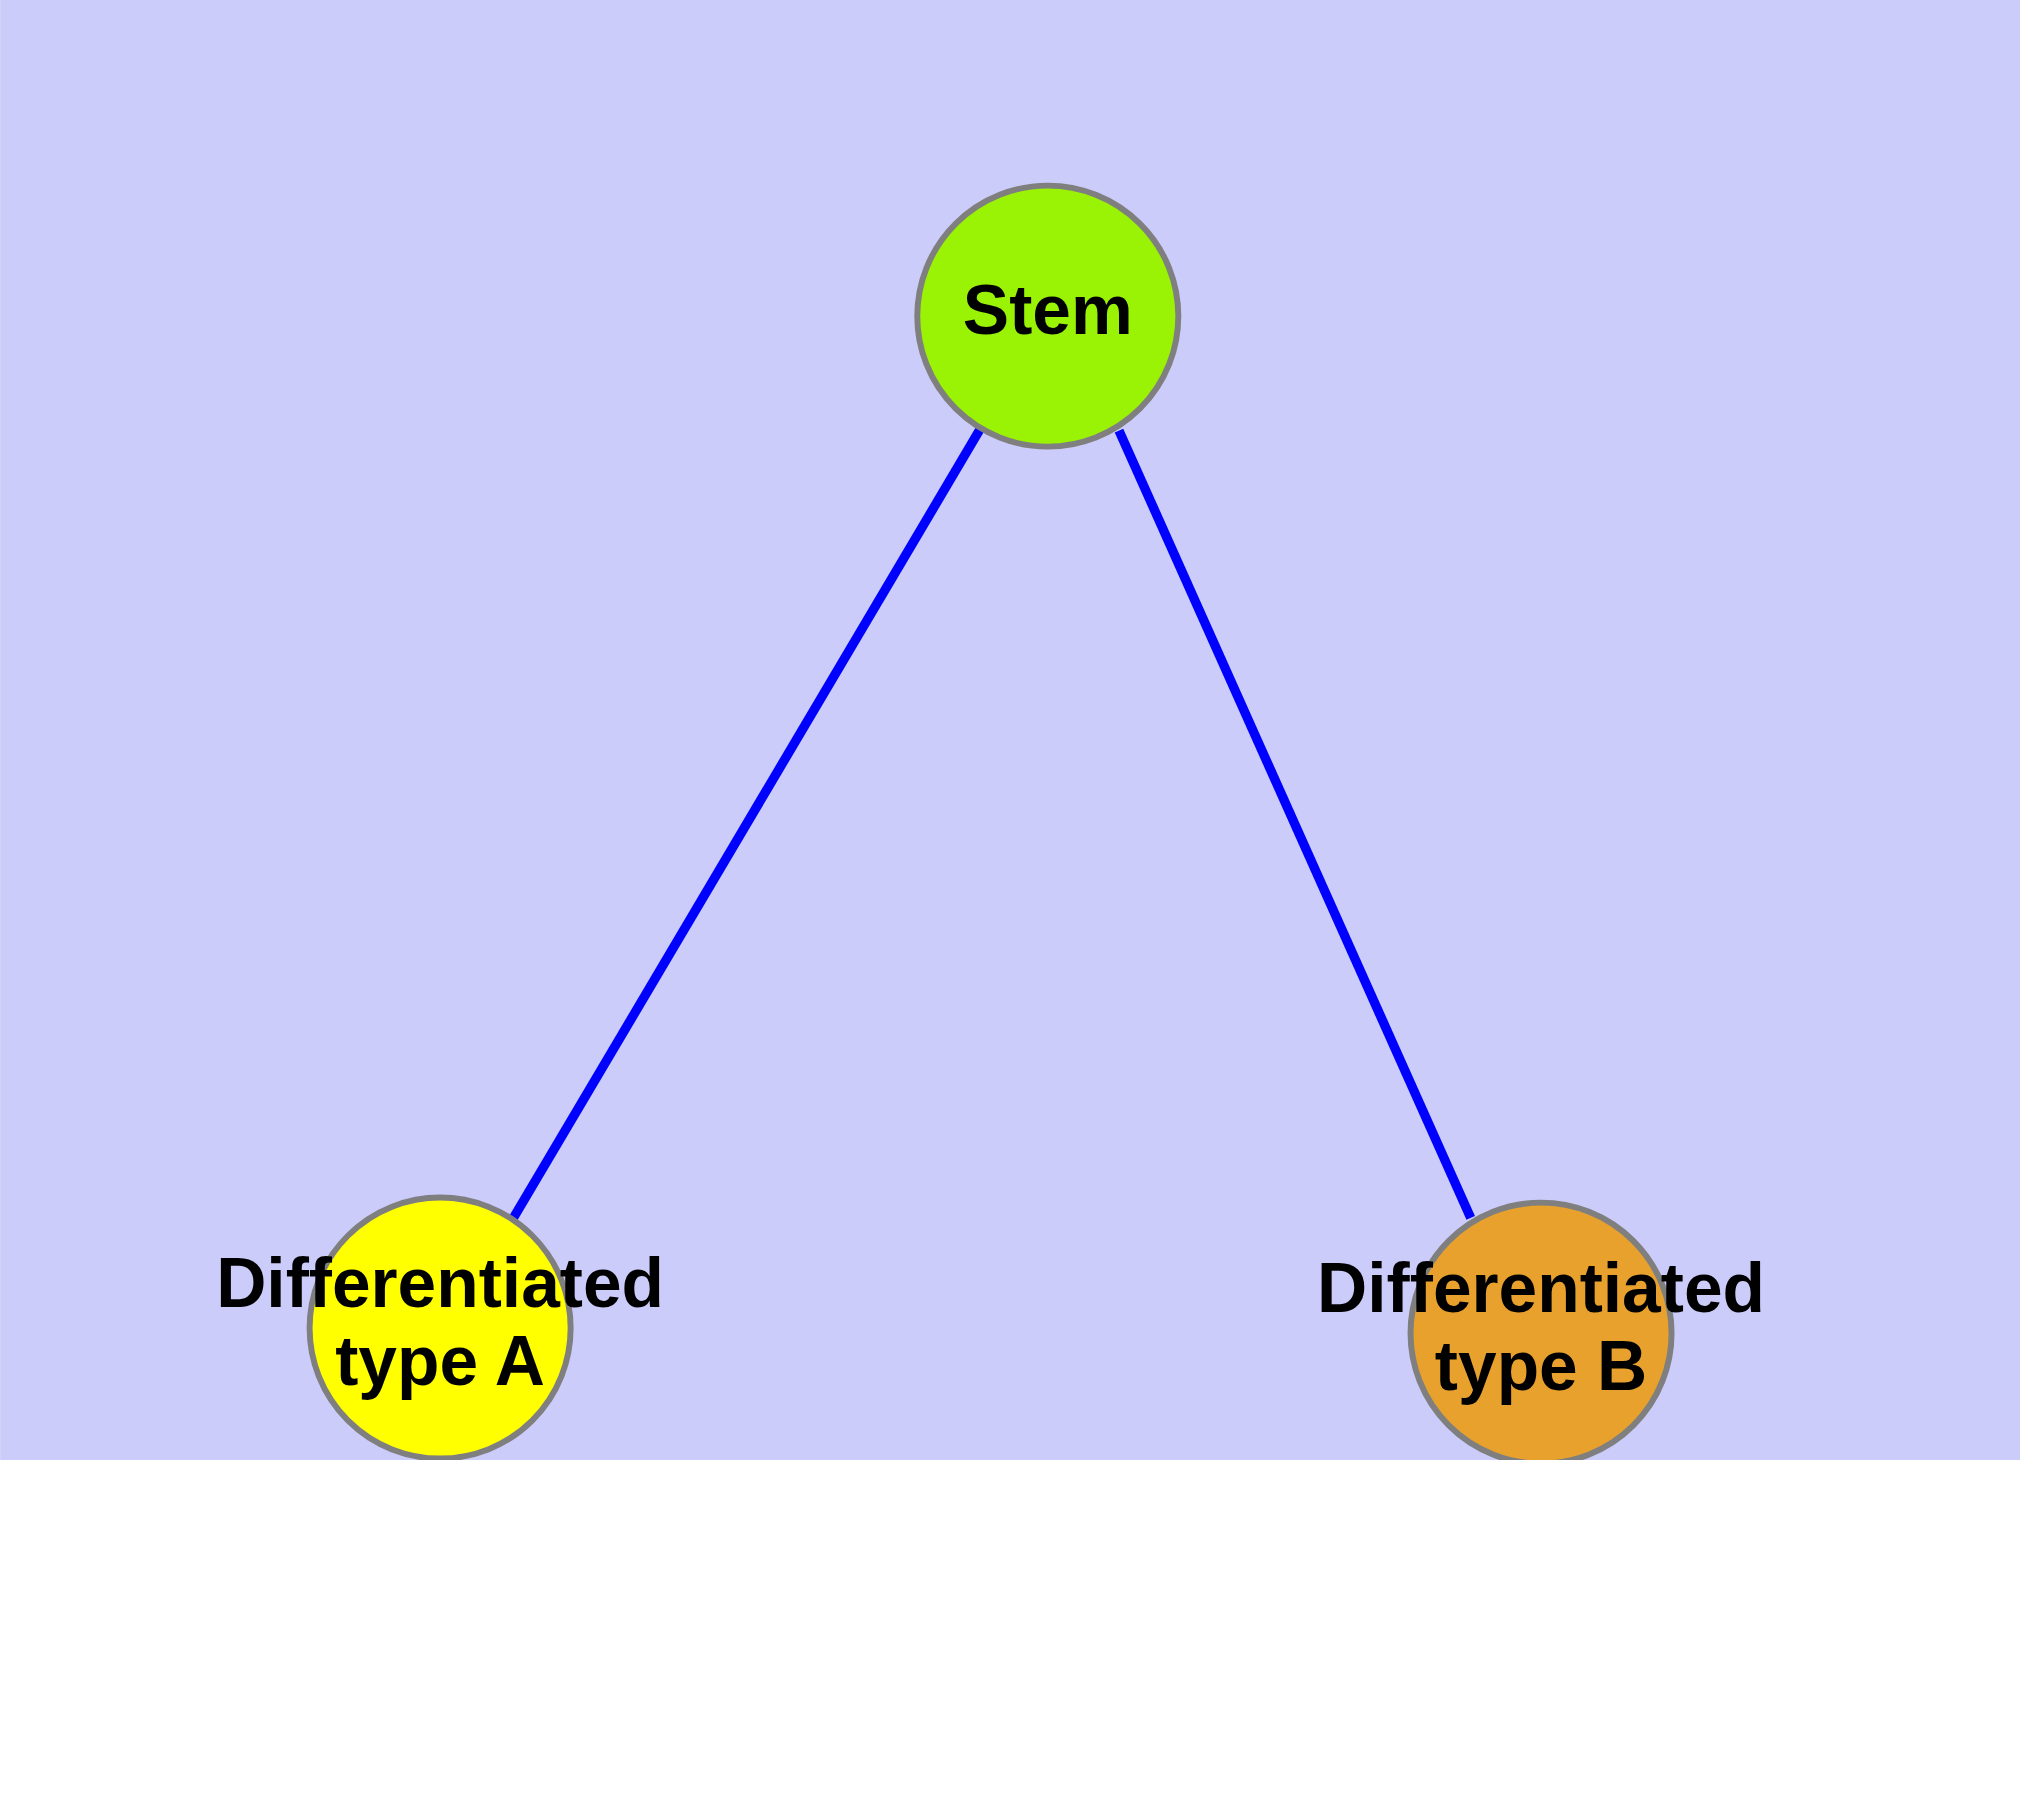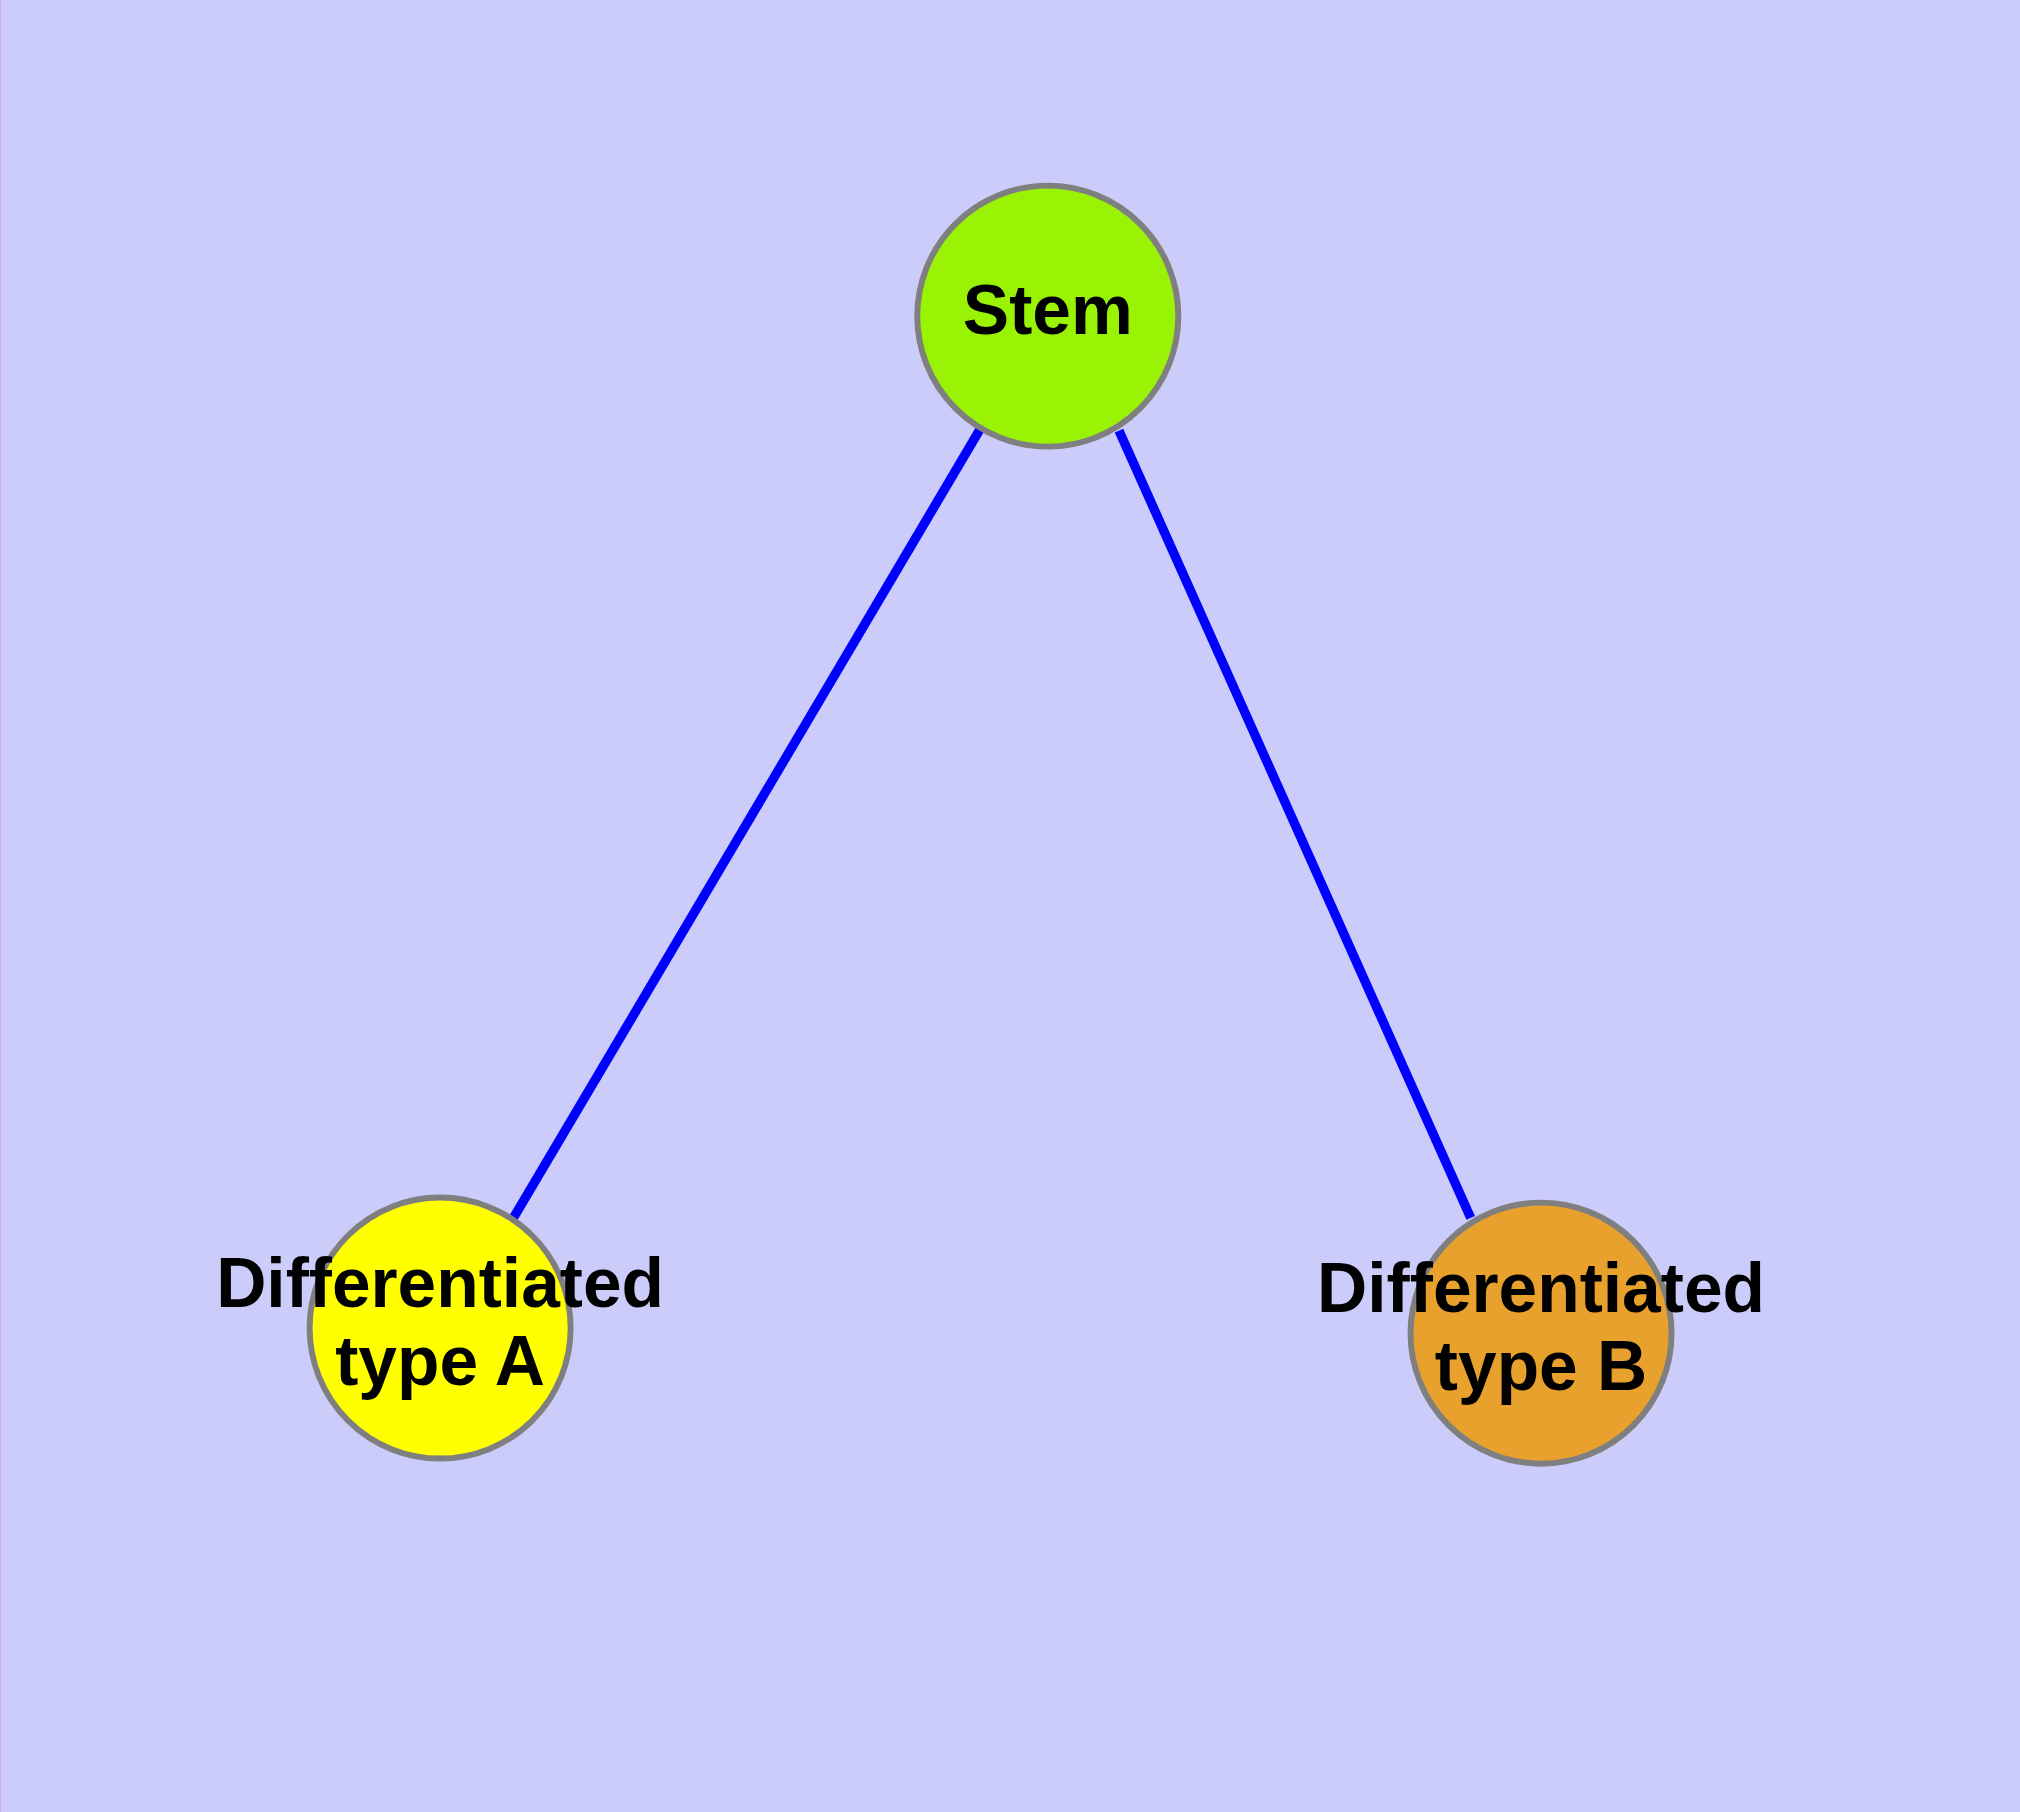--- a/index.html
+++ b/index.html
@@ -38,21 +38,21 @@
   .edge-line {
     stroke: #0000FF;
     stroke-width: 11;
     stroke-linecap: butt;
     fill: none;
   }
 </style>
 </head>
 <body>
 
-<div id="canvas" style="background: #d946ef; width: 2021px; height: 1812px;">
+<div id="canvas" style="background: #e5e5e5; width: 2021px; height: 1460px;">
   <svg id="graph-svg" viewBox="0 0 2384 2138" xmlns="http://www.w3.org/2000/svg" style="width: 2021px; height: 1812px;">
 
     <rect id="bg-rect" x="0" y="0" width="2384" height="2138" fill="#CCCCFA"></rect>
 
     <g id="edges-group">
         <line x1="1157" y1="505" x2="605" y2="1438" class="edge-line" stroke="#0000FF" stroke-width="11"></line>
         <line x1="1320" y1="508" x2="1735" y2="1437" class="edge-line" stroke="#0000FF" stroke-width="11"></line>
       </g>
     <g id="nodes-group">
         <circle cx="1236" cy="373" r="154" fill="#9AF204" class="node-circle" stroke="#7F7F7F" stroke-width="7"></circle>

